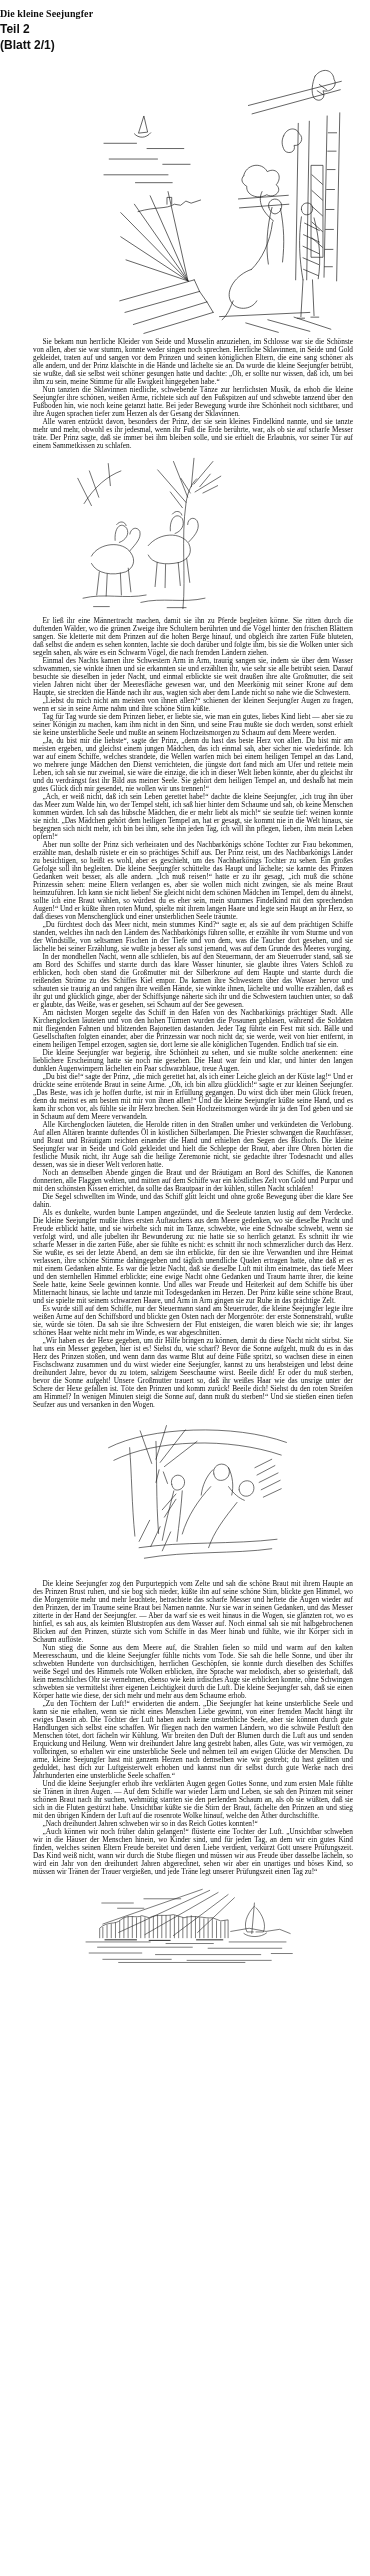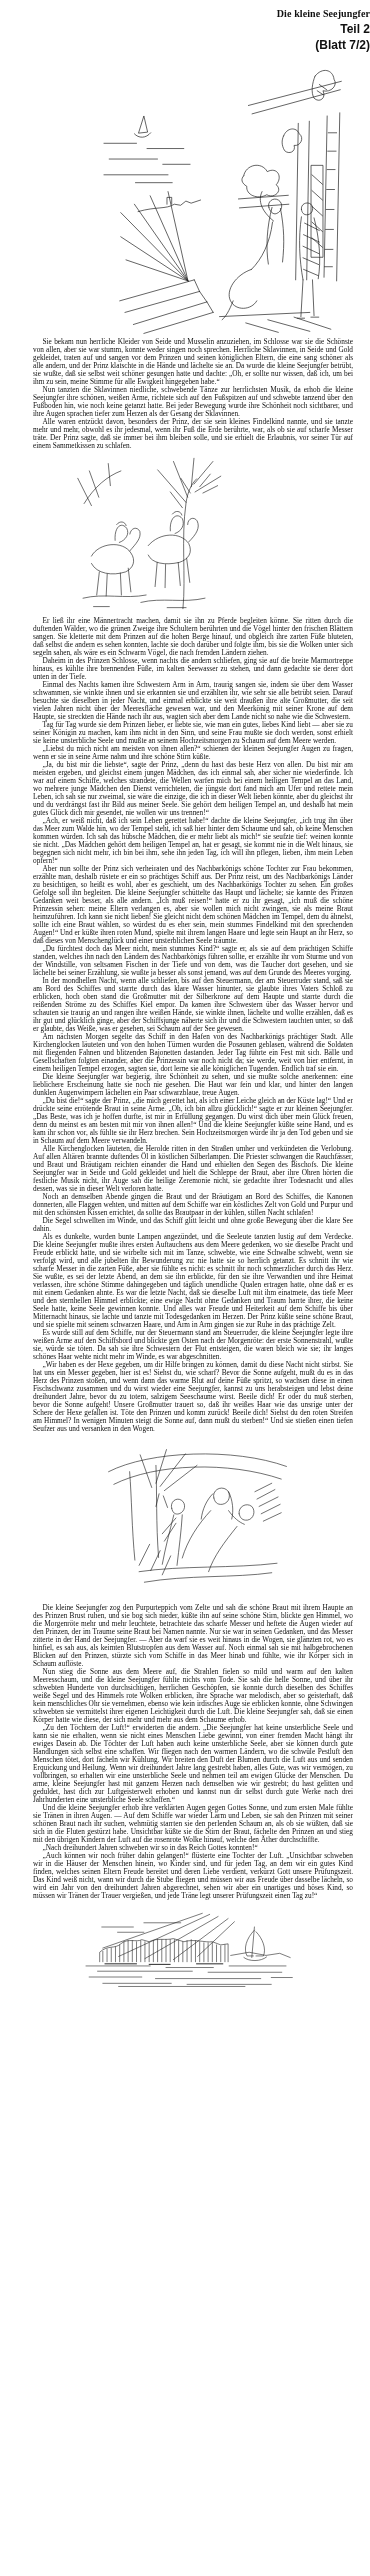--- a/index.html
+++ b/index.html
@@ -3,21 +3,21 @@
 <meta charset="utf-8">
 <style>
   html,body{margin:0;padding:0;background:#ffffff;}
   .page{
     position:relative;
     width:370px;height:2576px;
     background:#ffffff;color:#101010;
     font-family:"Liberation Serif", serif;
     overflow:hidden;box-sizing:border-box;
   }
-  .doc-header{text-align:right;padding-top:8px;}
+  .doc-header{text-align:left;padding-top:8px;}
   .title-main{
     font-size:10px;font-weight:bold;margin:0;letter-spacing:0.1px;
     font-family:"Liberation Serif", serif;
   }
   .title-sub{
     font-family:"Liberation Sans", sans-serif;
     font-size:12px;font-weight:bold;margin:2.6px 0 0 0;
   }
   .para{
     margin:0 17px 0 33px;
@@ -35,21 +35,21 @@
   .ill-4{margin:7.4px 0 0 70px;}
 </style>
 </head>
 <body>
 
 <div class="page">
 
   <header class="doc-header">
     <h1 class="title-main">Die kleine Seejungfer</h1>
     <div class="title-sub">Teil 2</div>
-    <div class="title-sub">(Blatt 7/2)</div>
+    <div class="title-sub">(Blatt 2/1)</div>
   </header>
 
   <main>
       <figure class="ill-1" aria-label="Pen sketch: the little mermaid sitting on marble steps by the sea, the prince standing beside palace pillars, a sailboat and sun rays at left">
       <svg class="ill ill-sketch" width="263" height="281" viewBox="0 0 500 535">
         <g fill="none" stroke="#1c1c1c" stroke-width="1.3" stroke-linecap="round">
 
           <path d="M305,98 L482,52"></path>
           <path d="M312,114 L480,68"></path>
           <path d="M432,42 C446,24 466,30 468,48 C476,60 462,74 447,70 C454,84 440,94 430,84 C424,74 426,56 432,42"></path>
@@ -121,24 +121,23 @@
           <path d="M181,204 L177,250 M197,208 L196,252 M221,204 L225,248 M237,196 L243,242"></path>
           <path d="M241,165 C256,150 263,138 257,125 C251,116 239,120 239,132"></path>
           <path d="M206,144 C204,118 219,108 229,121 C234,133 227,145 215,149"></path>
           <path d="M210,112 C216,104 226,106 228,114"></path>
 
           <path d="M40,272 C80,262 120,274 160,266 M150,280 C190,270 230,282 272,272 M60,288 h30 M200,290 h36"></path>
         </g>
       </svg>
     </figure>
       <p class="para">Er ließ ihr eine Männertracht machen, damit sie ihn zu Pferde begleiten könne. Sie ritten durch die duftenden Wälder, wo die grünen Zweige ihre Schultern berührten und die Vögel hinter den frischen Blättern sangen. Sie kletterte mit dem Prinzen auf die hohen Berge hinauf, und obgleich ihre zarten Füße bluteten, daß selbst die andern es sehen konnten, lachte sie doch darüber und folgte ihm, bis sie die Wolken unter sich segeln sahen, als wäre es ein Schwarm Vögel, die nach fremden Ländern ziehen.</p>
-      <p class="para">Daheim in des Prinzen Schlosse, wenn nachts die andern schliefen, ging sie auf die breite Marmortreppe hinaus, es kühlte ihre brennenden Füße, im kalten Seewasser zu stehen, und dann gedachte sie derer dort unten in der Tiefe.</p>
       <p class="para">Einmal des Nachts kamen ihre Schwestern Arm in Arm, traurig sangen sie, indem sie über dem Wasser schwammen, sie winkte ihnen und sie erkannten sie und erzählten ihr, wie sehr sie alle betrübt seien. Darauf besuchte sie dieselben in jeder Nacht, und einmal erblickte sie weit draußen ihre alte Großmutter, die seit vielen Jahren nicht über der Meeresfläche gewesen war, und den Meerkönig mit seiner Krone auf dem Haupte, sie streckten die Hände nach ihr aus, wagten sich aber dem Lande nicht so nahe wie die Schwestern.</p>
+      <p class="para">„Liebst du mich nicht am meisten von ihnen allen?“ schienen der kleinen Seejungfer Augen zu fragen, wenn er sie in seine Arme nahm und ihre schöne Stirn küßte.</p>
       <p class="para">Tag für Tag wurde sie dem Prinzen lieber, er liebte sie, wie man ein gutes, liebes Kind liebt — aber sie zu seiner Königin zu machen, kam ihm nicht in den Sinn, und seine Frau mußte sie doch werden, sonst erhielt sie keine unsterbliche Seele und mußte an seinem Hochzeitsmorgen zu Schaum auf dem Meere werden.</p>
-      <p class="para">„Liebst du mich nicht am meisten von ihnen allen?“ schienen der kleinen Seejungfer Augen zu fragen, wenn er sie in seine Arme nahm und ihre schöne Stirn küßte.</p>
       <p class="para">„Ja, du bist mir die liebste“, sagte der Prinz, „denn du hast das beste Herz von allen. Du bist mir am meisten ergeben, und gleichst einem jungen Mädchen, das ich einmal sah, aber sicher nie wiederfinde. Ich war auf einem Schiffe, welches strandete, die Wellen warfen mich bei einem heiligen Tempel an das Land, wo mehrere junge Mädchen den Dienst verrichteten, die jüngste dort fand mich am Ufer und rettete mein Leben, ich sah sie nur zweimal, sie wäre die einzige, die ich in dieser Welt lieben könnte, aber du gleichst ihr und du verdrängst fast ihr Bild aus meiner Seele. Sie gehört dem heiligen Tempel an, und deshalb hat mein gutes Glück dich mir gesendet, nie wollen wir uns trennen!“</p>
       <p class="para">„Ach, er weiß nicht, daß ich sein Leben gerettet habe!“ dachte die kleine Seejungfer, „ich trug ihn über das Meer zum Walde hin, wo der Tempel steht, ich saß hier hinter dem Schaume und sah, ob keine Menschen kommen würden. Ich sah das hübsche Mädchen, die er mehr liebt als mich!“ sie seufzte tief: weinen konnte sie nicht. „Das Mädchen gehört dem heiligen Tempel an, hat er gesagt, sie kommt nie in die Welt hinaus, sie begegnen sich nicht mehr, ich bin bei ihm, sehe ihn jeden Tag, ich will ihn pflegen, lieben, ihm mein Leben opfern!“</p>
       <p class="para">Aber nun sollte der Prinz sich verheiraten und des Nachbarkönigs schöne Tochter zur Frau bekommen, erzählte man, deshalb rüstete er ein so prächtiges Schiff aus. Der Prinz reist, um des Nachbarkönigs Länder zu besichtigen, so heißt es wohl, aber es geschieht, um des Nachbarkönigs Tochter zu sehen. Ein großes Gefolge soll ihn begleiten. Die kleine Seejungfer schüttelte das Haupt und lächelte; sie kannte des Prinzen Gedanken weit besser, als alle andern. „Ich muß reisen!“ hatte er zu ihr gesagt, „ich muß die schöne Prinzessin sehen: meine Eltern verlangen es, aber sie wollen mich nicht zwingen, sie als meine Braut heimzuführen. Ich kann sie nicht lieben! Sie gleicht nicht dem schönen Mädchen im Tempel, dem du ähnelst, sollte ich eine Braut wählen, so würdest du es eher sein, mein stummes Findelkind mit den sprechenden Augen!“ Und er küßte ihren roten Mund, spielte mit ihrem langen Haare und legte sein Haupt an ihr Herz, so daß dieses von Menschenglück und einer unsterblichen Seele träumte.</p>
       <p class="para">„Du fürchtest doch das Meer nicht, mein stummes Kind?“ sagte er, als sie auf dem prächtigen Schiffe standen, welches ihn nach den Ländern des Nachbarkönigs führen sollte, er erzählte ihr vom Sturme und von der Windstille, von seltsamen Fischen in der Tiefe und von dem, was die Taucher dort gesehen, und sie lächelte bei seiner Erzählung, sie wußte ja besser als sonst jemand, was auf dem Grunde des Meeres vorging.</p>
       <p class="para">In der mondhellen Nacht, wenn alle schliefen, bis auf den Steuermann, der am Steuerruder stand, saß sie am Bord des Schiffes und starrte durch das klare Wasser hinunter, sie glaubte ihres Vaters Schloß zu erblicken, hoch oben stand die Großmutter mit der Silberkrone auf dem Haupte und starrte durch die reißenden Ströme zu des Schiffes Kiel empor. Da kamen ihre Schwestern über das Wasser hervor und schauten sie traurig an und rangen ihre weißen Hände, sie winkte ihnen, lächelte und wollte erzählen, daß es ihr gut und glücklich ginge, aber der Schiffsjunge näherte sich ihr und die Schwestern tauchten unter, so daß er glaubte, das Weiße, was er gesehen, sei Schaum auf der See gewesen.</p>
       <p class="para">Am nächsten Morgen segelte das Schiff in den Hafen von des Nachbarkönigs prächtiger Stadt. Alle Kirchenglocken läuteten und von den hohen Türmen wurden die Posaunen geblasen, während die Soldaten mit fliegenden Fahnen und blitzenden Bajonetten dastanden. Jeder Tag führte ein Fest mit sich. Bälle und Gesellschaften folgten einander, aber die Prinzessin war noch nicht da; sie werde, weit von hier entfernt, in einem heiligen Tempel erzogen, sagten sie, dort lerne sie alle königlichen Tugenden. Endlich traf sie ein.</p>
       <p class="para">Die kleine Seejungfer war begierig, ihre Schönheit zu sehen, und sie mußte solche anerkennen: eine lieblichere Erscheinung hatte sie noch nie gesehen. Die Haut war fein und klar, und hinter den langen dunklen Augenwimpern lächelten ein Paar schwarzblaue, treue Augen.</p>
       <p class="para">„Du bist die!“ sagte der Prinz, „die mich gerettet hat, als ich einer Leiche gleich an der Küste lag!“ Und er drückte seine errötende Braut in seine Arme. „Oh, ich bin allzu glücklich!“ sagte er zur kleinen Seejungfer. „Das Beste, was ich je hoffen durfte, ist mir in Erfüllung gegangen. Du wirst dich über mein Glück freuen, denn du meinst es am besten mit mir von ihnen allen!“ Und die kleine Seejungfer küßte seine Hand, und es kam ihr schon vor, als fühlte sie ihr Herz brechen. Sein Hochzeitsmorgen würde ihr ja den Tod geben und sie in Schaum auf dem Meere verwandeln.</p>
       <p class="para">Alle Kirchenglocken läuteten, die Herolde ritten in den Straßen umher und verkündeten die Verlobung. Auf allen Altären brannte duftendes Öl in köstlichen Silberlampen. Die Priester schwangen die Rauchfässer, und Braut und Bräutigam reichten einander die Hand und erhielten den Segen des Bischofs. Die kleine Seejungfer war in Seide und Gold gekleidet und hielt die Schleppe der Braut, aber ihre Ohren hörten die festliche Musik nicht, ihr Auge sah die heilige Zeremonie nicht, sie gedachte ihrer Todesnacht und alles dessen, was sie in dieser Welt verloren hatte.</p>
       <p class="para">Noch an demselben Abende gingen die Braut und der Bräutigam an Bord des Schiffes, die Kanonen donnerten, alle Flaggen wehten, und mitten auf dem Schiffe war ein köstliches Zelt von Gold und Purpur und mit den schönsten Kissen errichtet, da sollte das Brautpaar in der kühlen, stillen Nacht schlafen!</p>

